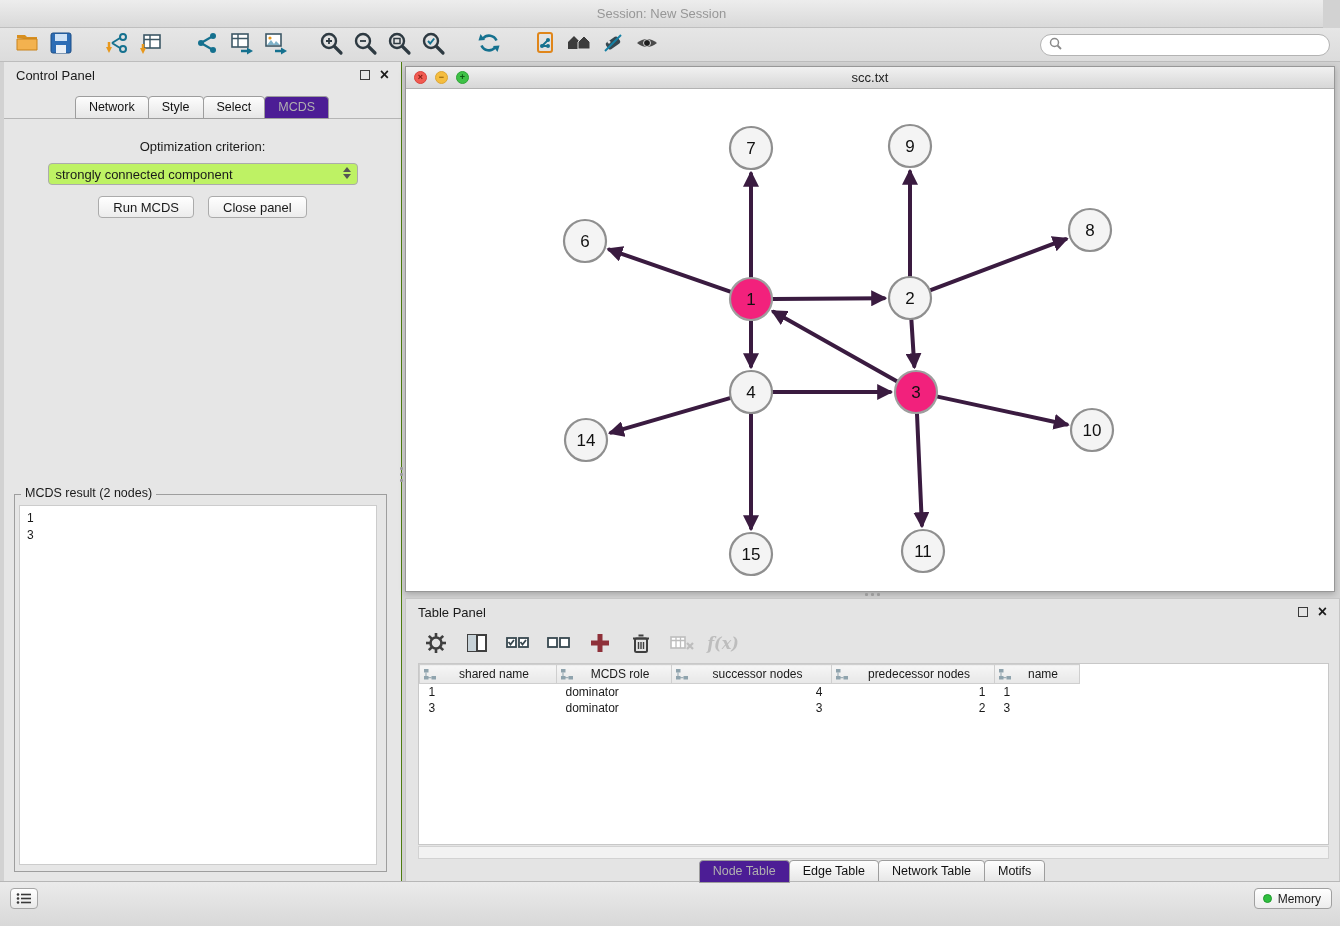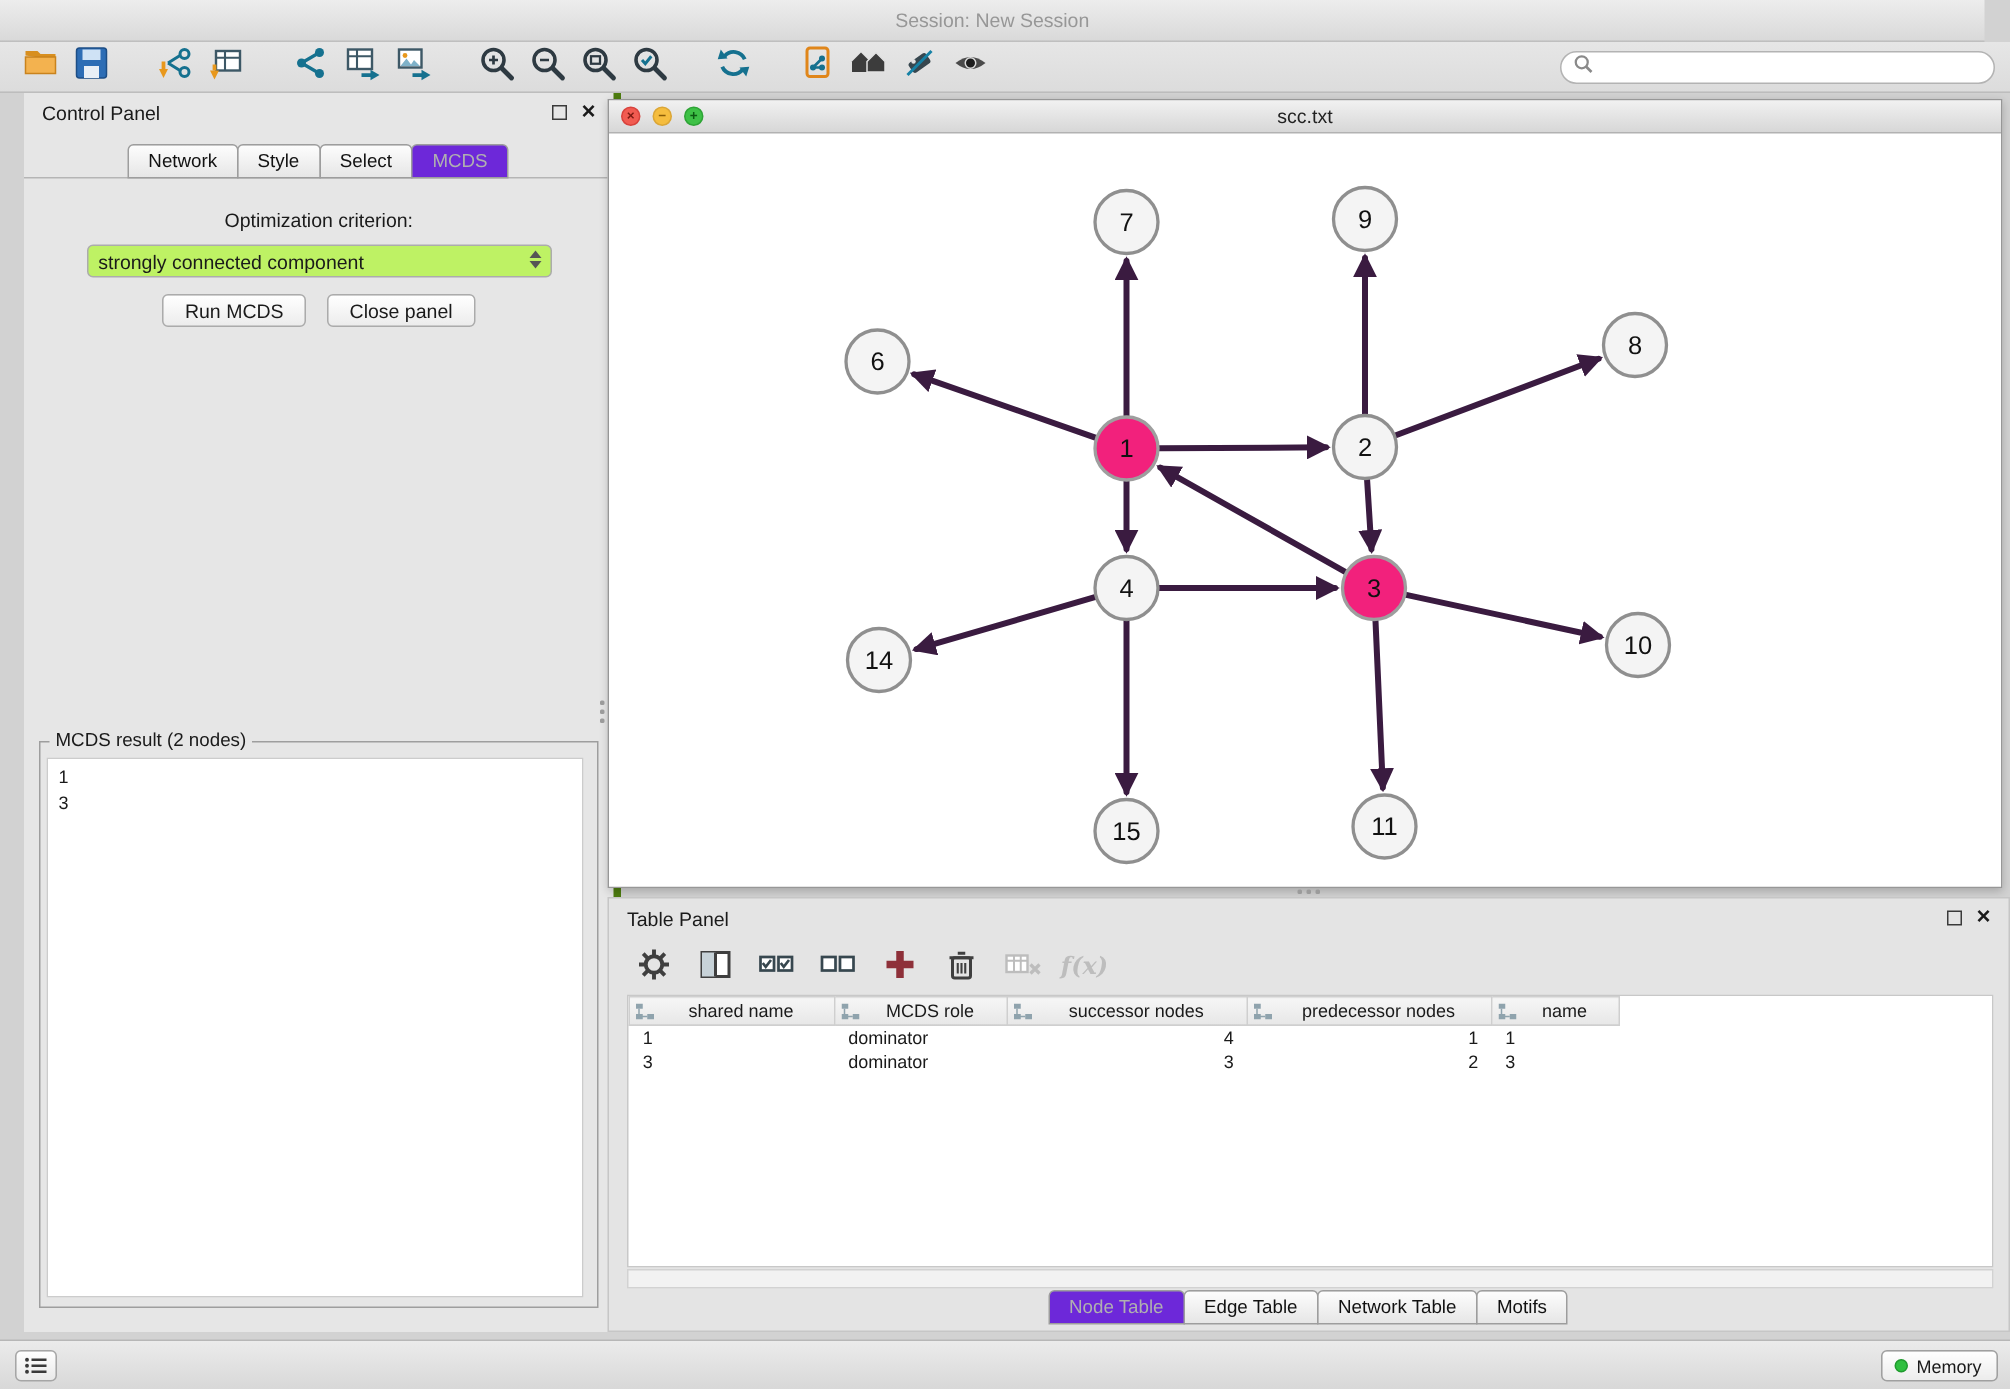--- a/index.html
+++ b/index.html
@@ -37,25 +37,25 @@
   .panel-header .spacer { flex:1; }
   .float-btn { width:10px; height:10px; border:1.5px solid #3a3a3a; margin-right:10px; background:transparent; }
   .close-btn { font-size:16px; font-weight:700; color:#1a1a1a; line-height:1; cursor:default; }
   .tabs-row { display:flex; justify-content:center; }
   .tab {
     padding:3px 13px 4px; font-size:12.5px; color:#111;
     background:linear-gradient(#fdfdfd,#e6e6e6);
     border:1px solid #9d9d9d; margin-left:-1px;
     border-radius:4px 4px 0 0; position:relative;
   }
-  .tab.active { background:#6d28d9; color:#b0b0b0; z-index:2; }
+  .tab.active { background:#4c1d95; color:#b0b0b0; z-index:2; }
   
   .control-panel {
-    position:absolute; left:16px; top:62px; width:398px; height:826px;
-    background:#e6e6e6; border-right:5px solid #4d7c0f;
+    position:absolute; left:4px; top:62px; width:398px; height:826px;
+    background:#e6e6e6; border-right:1px solid #4d7c0f;
   }
   .cp-tabs { margin-top:8px;text-align:right; }
   .cp-body { border-top:1px solid #b5b5b5; margin-top:-1px; padding-top:20px; }
   .opt-label { text-align:center; font-size:13px; }
   .combo {
     margin:9px auto 0; width:310px; height:22px; background:#bef264;
     border:1px solid #acacac; border-radius:4px;
     display:flex; align-items:center; font-size:13px; padding:0 7px; position:relative;
   }
   .combo .arrows { position:absolute; right:6px; top:3px; display:flex; flex-direction:column; gap:2px; }
@@ -119,21 +119,21 @@
   .th-inner { display:flex; align-items:center; }
   .th-inner span { flex:1; text-align:center; }
   table.datatable td { height:16px; padding:0 9px; white-space:nowrap; }
   .tp-hscroll {
     position:absolute; left:12px; right:10px; bottom:28px; height:13px;
     background:#f2f2f2; border:1px solid #d2d2d2;
   }
   .tp-tabs { position:absolute; left:0; right:0; bottom:4px; }
   
   .statusbar {
-    position:absolute; left:0; right:0; bottom:0; height:33px;
+    position:absolute; left:0; right:0; bottom:0; height:45px;
     background:linear-gradient(#ebebeb,#d8d8d8); border-top:1px solid #b7b7b7;
   }
   .sb-left-btn {
     position:absolute; left:10px; top:6px; width:28px; height:21px;
     border:1px solid #a6a6a6; border-radius:4px;
     background:linear-gradient(#fff,#e9e9e9);
     display:flex; align-items:center; justify-content:center;
   }
   .memory-btn {
     position:absolute; right:8px; top:6px; height:21px; padding:0 10px 0 8px;

